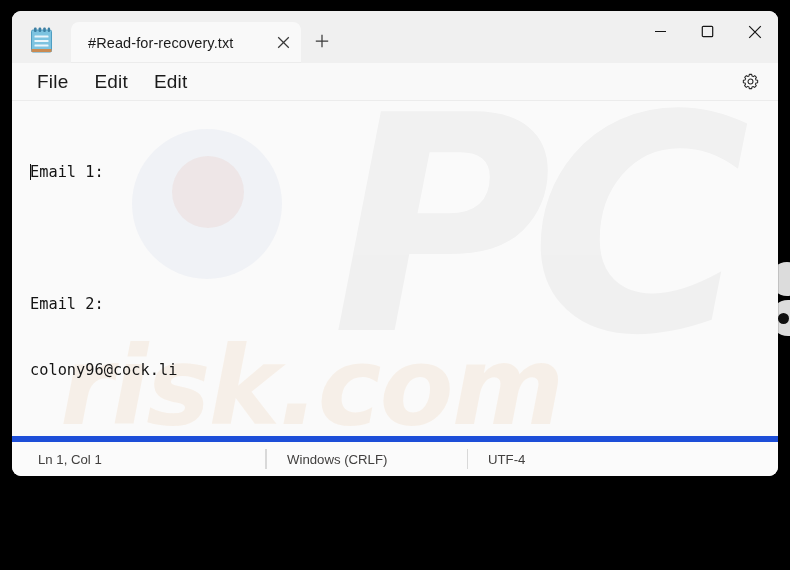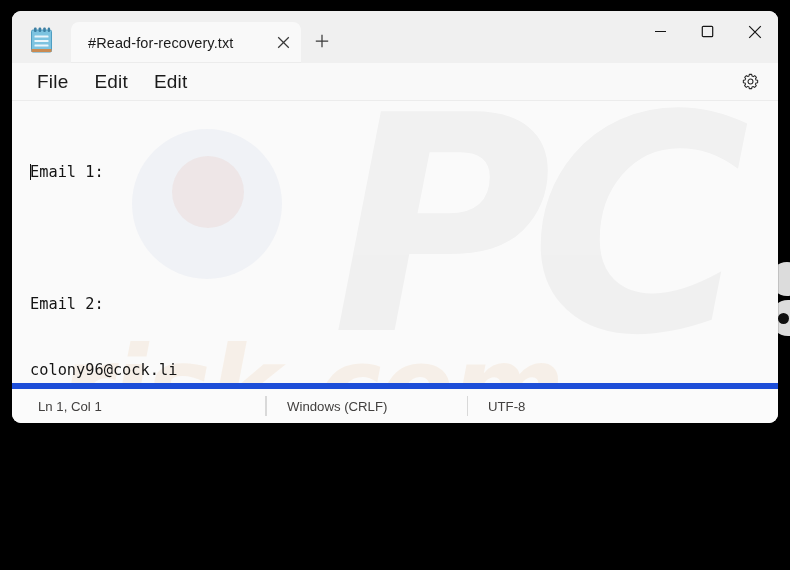--- a/index.html
+++ b/index.html
@@ -34,21 +34,21 @@
     border-radius: 50%;
   }
   .bg-dot.d1 { right: 1px; top: 313px; width: 11px; height: 11px; }
 
   
   .window {
     position: absolute;
     left: 12px;
     top: 11px;
     width: 766px;
-    height: 412px;
+    height: 465px;
     background: #f7f7f7;
     border-radius: 9px;
     overflow: hidden;
     box-shadow: 0 0 0 1px rgba(0,0,0,0.12);
     display: flex;
     flex-direction: column;
   }
 
   
   .titlebar {
@@ -387,17 +387,17 @@
         
       </div>
     </div>
 
     <div class="statusbar">
       <div class="st-cell c1">Ln 1, Col 1</div>
       <div class="st-sep"></div>
       <div class="st-sep"></div>
       <div class="st-cell c3">Windows (CRLF)</div>
       <div class="st-sep"></div>
-      <div class="st-cell c4">UTF-8</div>
+      <div class="st-cell c4">UTF-4</div>
     </div>
 
   </div>
 </div>
 
 </body></html>

